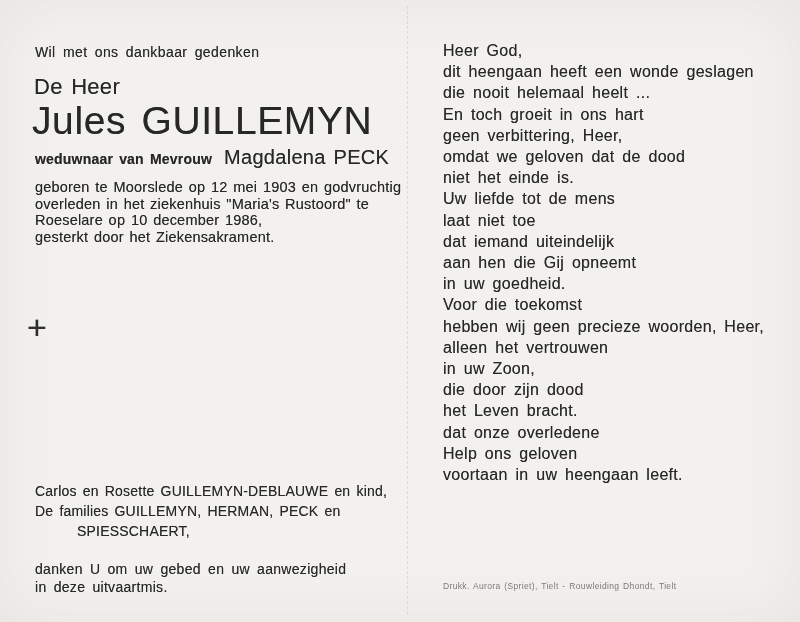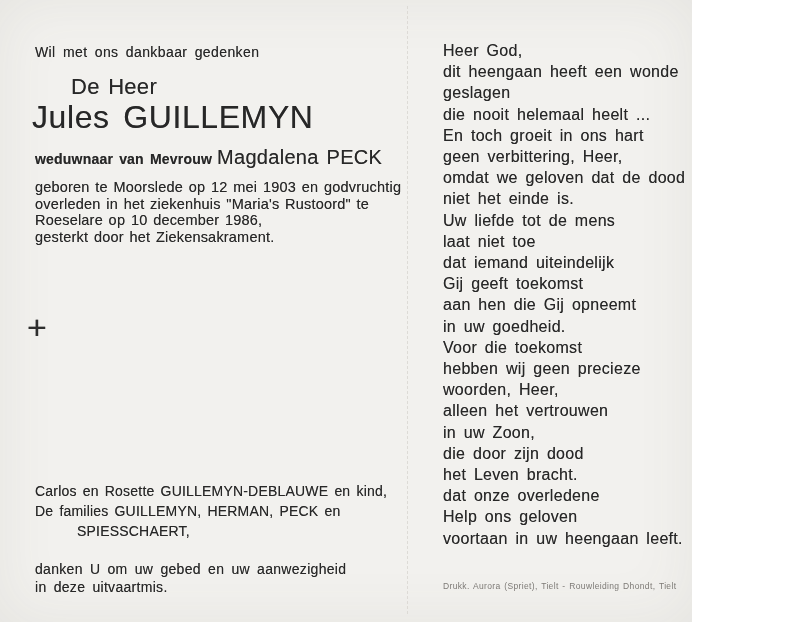--- a/index.html
+++ b/index.html
@@ -3,21 +3,21 @@
 <meta charset="utf-8">
 <style>
   html, body {
     margin: 0;
     padding: 0;
     background: #ffffff;
     font-family: "Liberation Sans", sans-serif;
   }
   .card {
     position: relative;
-    width: 692px;
+    width: 800px;
     height: 622px;
     background: #f2f1ee;
     overflow: hidden;
     color: #272727;
     box-shadow: inset 0 0 60px rgba(90,85,78,0.08);
     text-shadow: 0 0 0.5px rgba(40,40,40,0.55);
   }
   .fold {
     position: absolute;
     left: 407px;
@@ -36,42 +36,41 @@
     letter-spacing: 0.4px;
     word-spacing: 3px;
   }
   .honorific {
     position: absolute;
     left: 34px;
     top: 74px;
     font-size: 22px;
     letter-spacing: 0.3px;
     word-spacing: 2px;
-    margin-left: 37px;
   }
   .deceased-name {
     position: absolute;
     left: 32px;
     top: 99px;
-    font-size: 32px;
+    font-size: 39px;
     letter-spacing: 0.6px;
     word-spacing: 4px;
   }
   .spouse {
     position: absolute;
     left: 35px;
     top: 146px;
     white-space: nowrap;
   }
   .spouse .prefix {
     font-size: 14px;
     font-weight: bold;
     letter-spacing: 0.2px;
     word-spacing: 2px;
-    margin-right: 5px;
+    margin-right: 12px;
   }
   .spouse .sname {
     font-size: 20px;
     letter-spacing: 0.3px;
     word-spacing: 2px;
   }
   .bio {
     position: absolute;
     left: 35px;
     top: 179px;
@@ -169,21 +168,20 @@
       <div class="line">Heer God,</div>
       <div class="line">dit heengaan heeft een wonde geslagen</div>
       <div class="line">die nooit helemaal heelt ...</div>
       <div class="line">En toch groeit in ons hart</div>
       <div class="line">geen verbittering, Heer,</div>
       <div class="line">omdat we geloven dat de dood</div>
       <div class="line">niet het einde is.</div>
       <div class="line">Uw liefde tot de mens</div>
       <div class="line">laat niet toe</div>
       <div class="line">dat iemand uiteindelijk</div>
-      <div class="line">Gij geeft toekomst</div>
       <div class="line">aan hen die Gij opneemt</div>
       <div class="line">in uw goedheid.</div>
       <div class="line">Voor die toekomst</div>
       <div class="line">hebben wij geen precieze woorden, Heer,</div>
       <div class="line">alleen het vertrouwen</div>
       <div class="line">in uw Zoon,</div>
       <div class="line">die door zijn dood</div>
       <div class="line">het Leven bracht.</div>
       <div class="line">dat onze overledene</div>
       <div class="line">Help ons geloven</div>

